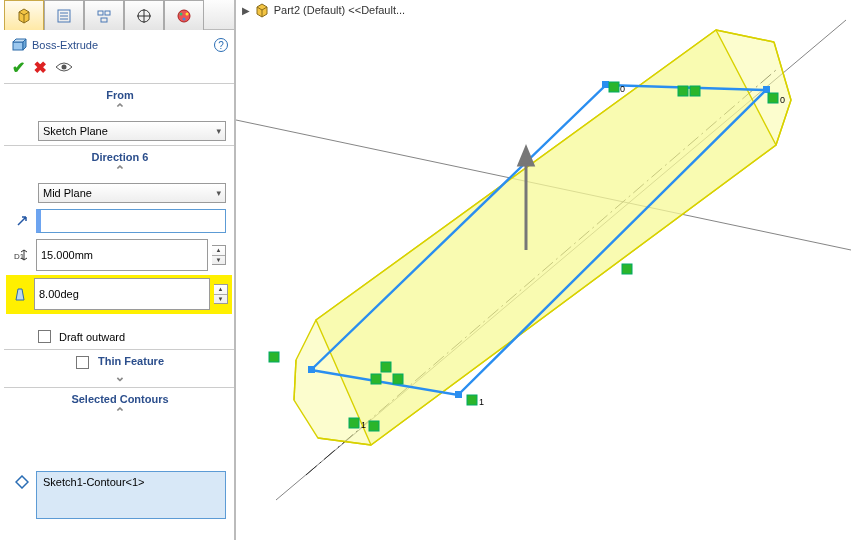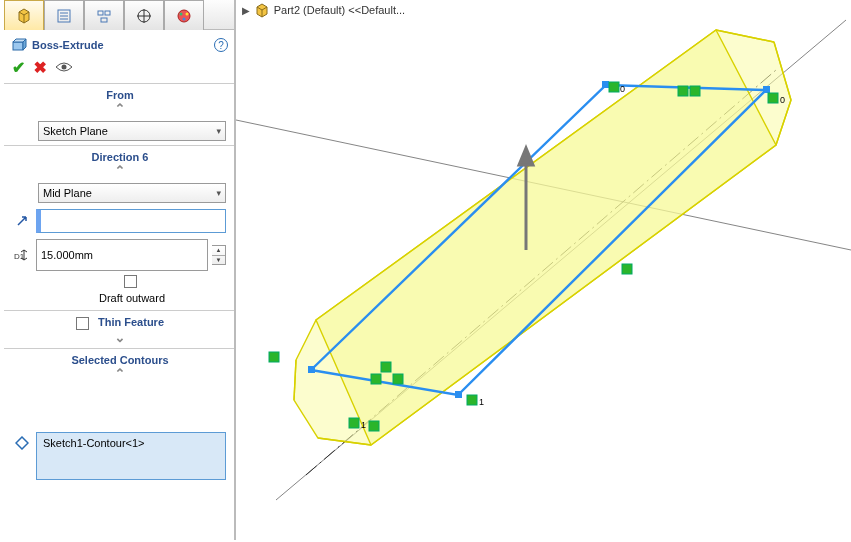--- a/index.html
+++ b/index.html
@@ -41,21 +41,21 @@
   .tabbtn.active {
     background: linear-gradient(#fffbee,#ffe9a6);
     border-color: #c9a949;
   }
   .feat-header {
     display: flex;
     align-items: center;
     padding: 6px 6px 2px 6px;
   }
   .feat-title {
-    font-weight: bold;
+    font-weight: normal;
     color: #2b4e8c;
     margin-left: 4px;
     flex: 1;
   }
   .help-icon {
     color: #2a6db4;
     border: 1px solid #2a6db4;
     border-radius: 50%;
     width: 14px; height: 14px;
     display: flex; align-items: center; justify-content: center;
@@ -290,22 +290,38 @@
       </span>
       <div class="numfield">
         <span>15.000mm</span>
       </div>
       <div class="spinner">
           <div>▲</div>
           <div>▼</div>
         </div>
     </div>
 
-
-    <div class="row indent" style="padding-top:0; padding-bottom:6px;flex-direction:column;">
+    <div class="hl-yellow">
+      <div class="row" style="padding:0;">
+        <span class="leadicon">
+          <svg width="16" height="16" viewBox="0 0 16 16">
+              <polygon points="4,14 12,14 10,3 6,3" fill="#bcd7ef" stroke="#2d6aa8"></polygon>
+            </svg>
+        </span>
+        <div class="numfield" style="background:#fff;">
+          <span>8.00deg</span>
+        </div>
+        <div class="spinner">
+            <div>▲</div>
+            <div>▼</div>
+          </div>
+      </div>
+    </div>
+
+    <div class="row indent" style="padding-top:16px; padding-bottom:6px;">
       <span class="chk"></span>
       <span>Draft outward</span>
     </div>
   </div>
 
   <div class="section">
     <div class="section-hdr">
       <span>
         <span class="chk" style="margin-right:6px;"></span>
         <span>Thin Feature</span>

